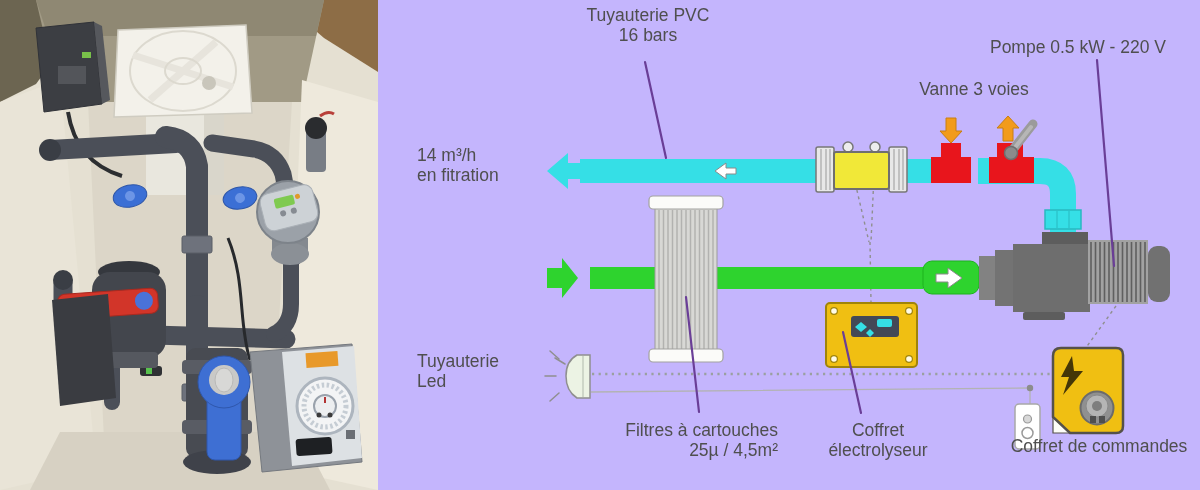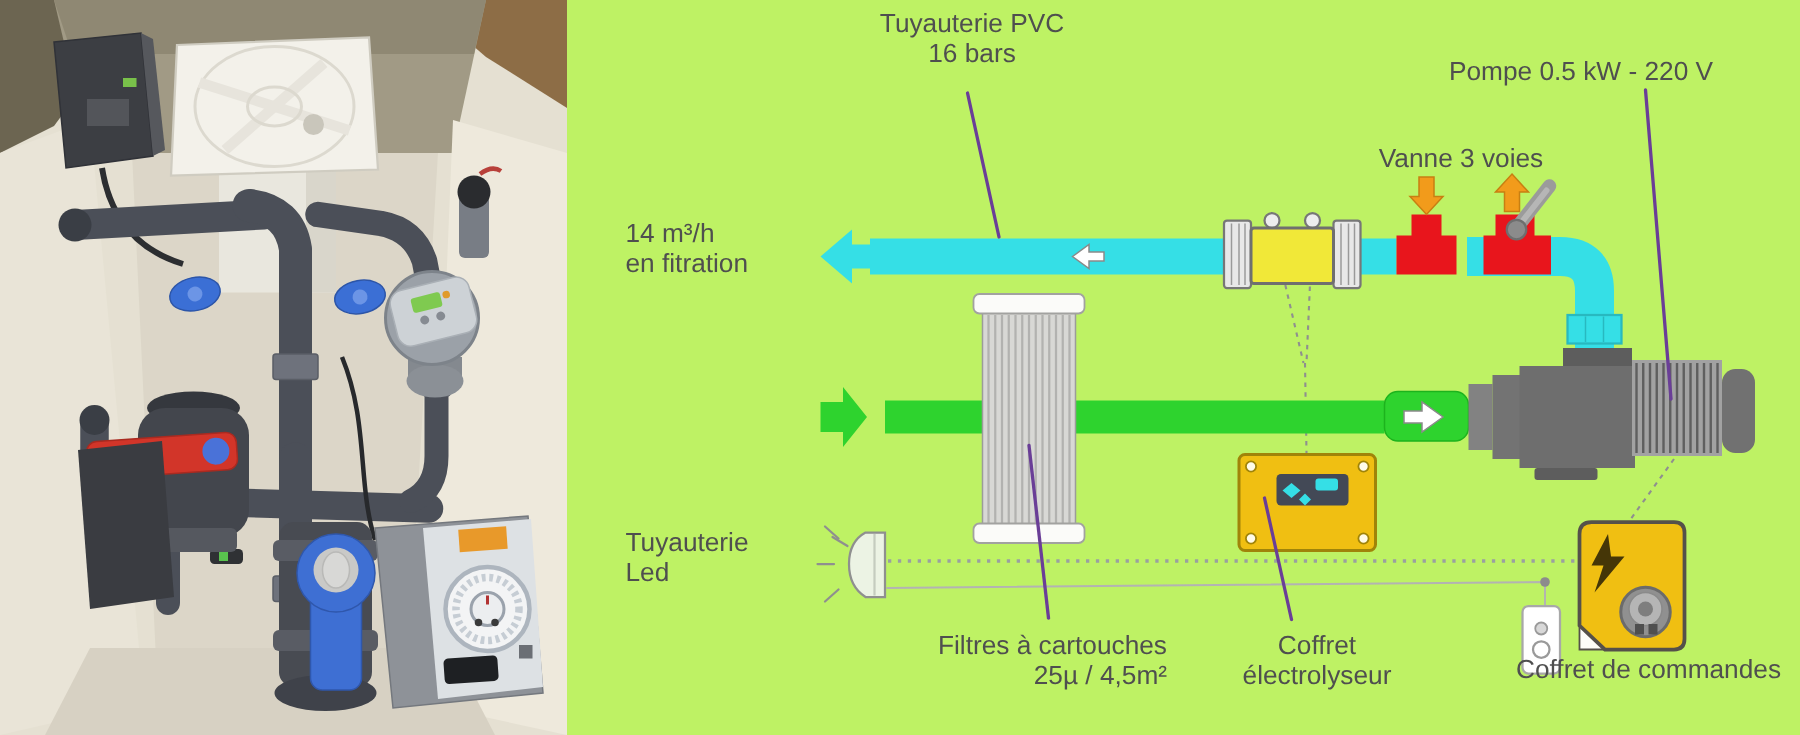--- a/index.html
+++ b/index.html
@@ -1,21 +1,21 @@
 <!DOCTYPE html>
 <html style="--cyan-pipe: #35dfe6; --green-pipe: #2ed32e; --red-valve: #e8151c; --cell-yellow: #f1e838; --box-amber: #f0bf12; --arrow-orange: #f29b1b; --leader-purple: #6a3e97; --text-gray: #4f4f4f;"><head>
 <meta charset="utf-8">
 <style>
   * { margin:0; padding:0; box-sizing:border-box; }
   html,body { background:#ffffff; }
   body { font-family:"Liberation Sans", sans-serif; }
   .stage { position:relative; width:1200px; height:490px; background:#fff; overflow:hidden; }
   .photo { position:absolute; left:0; top:0; width:378px; height:490px; }
   .photo svg { display:block; }
-  .diagram { position:absolute; left:378px; top:0; width:822px; height:490px; background:#bef264; }
+  .diagram { position:absolute; left:378px; top:0; width:822px; height:490px; background:#c4b5fd; }
   .diagram svg.art { position:absolute; left:0; top:0; }
   .lbl { position:absolute; font-size:17.5px; line-height:1.15; color:var(--text-gray,#4f4f4f); text-align:center; white-space:nowrap; }
   .lbl.right { text-align:left; }
   .fill-cyan  { fill:var(--cyan-pipe,#35dfe6); }
   .fill-green { fill:var(--green-pipe,#2ed32e); }
   .fill-red   { fill:var(--red-valve,#e8151c); }
   .fill-cellyellow { fill:var(--cell-yellow,#f1e838); }
   .fill-amber { fill:var(--box-amber,#f0bf12); }
   .fill-orange{ fill:var(--arrow-orange,#f29b1b); }
   .stroke-cyan { stroke:var(--cyan-pipe,#35dfe6); }
@@ -271,24 +271,24 @@
         <line class="stroke-purple" x1="719" y1="60" x2="736" y2="266"></line>
         <line class="stroke-purple" x1="308" y1="297" x2="321" y2="412"></line>
         <line class="stroke-purple" x1="465" y1="332" x2="483" y2="413"></line>
       </g>
     </svg>
 
     <div class="lbl" style="left:180px; top:5px;  width:180px;">
       <span>Tuyauterie PVC</span><br>
       <span>16 bars</span>
     </div>
-    <div class="lbl" style="left:576px; top:37px; width:200px;">
+    <div class="lbl" style="left:600px; top:37px; width:200px;">
       <span>Pompe 0.5 kW - 220 V</span>
     </div>
-    <div class="lbl" style="left:520px; top:95px; width:152px;">
+    <div class="lbl" style="left:520px; top:79px; width:152px;">
       <span>Vanne 3 voies</span>
     </div>
     <div class="lbl right" style="left:39px; top:145px; width:120px;">
       <span>14 m³/h</span><br>
       <span>en fitration</span>
     </div>
     <div class="lbl right" style="left:39px; top:351px; width:120px;">
       <span>Tuyauterie</span><br>
       <span>Led</span>
     </div>

